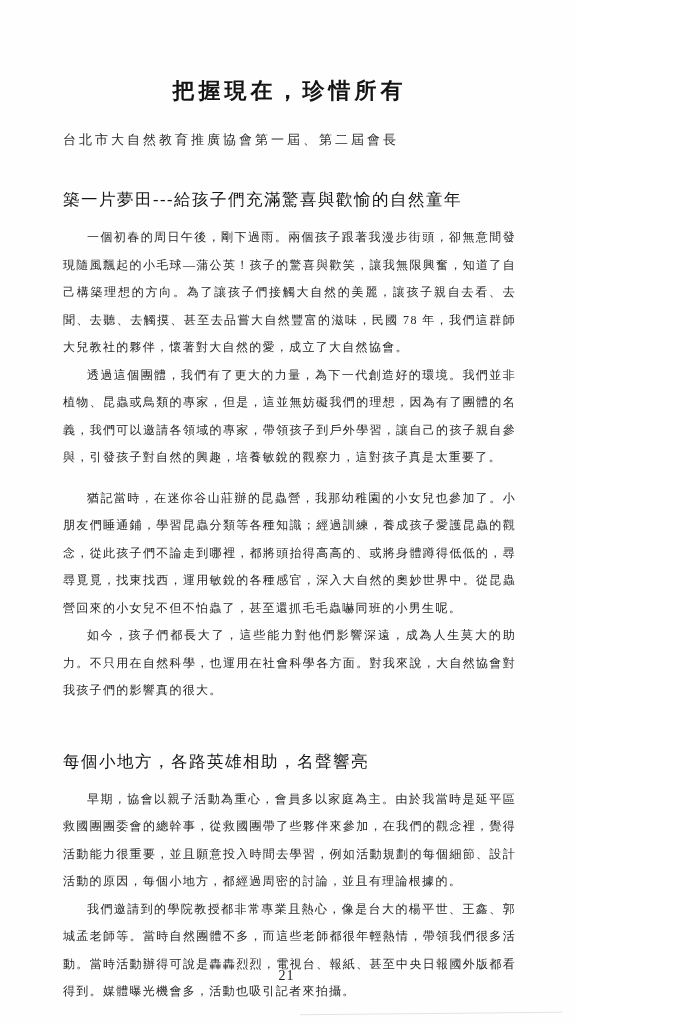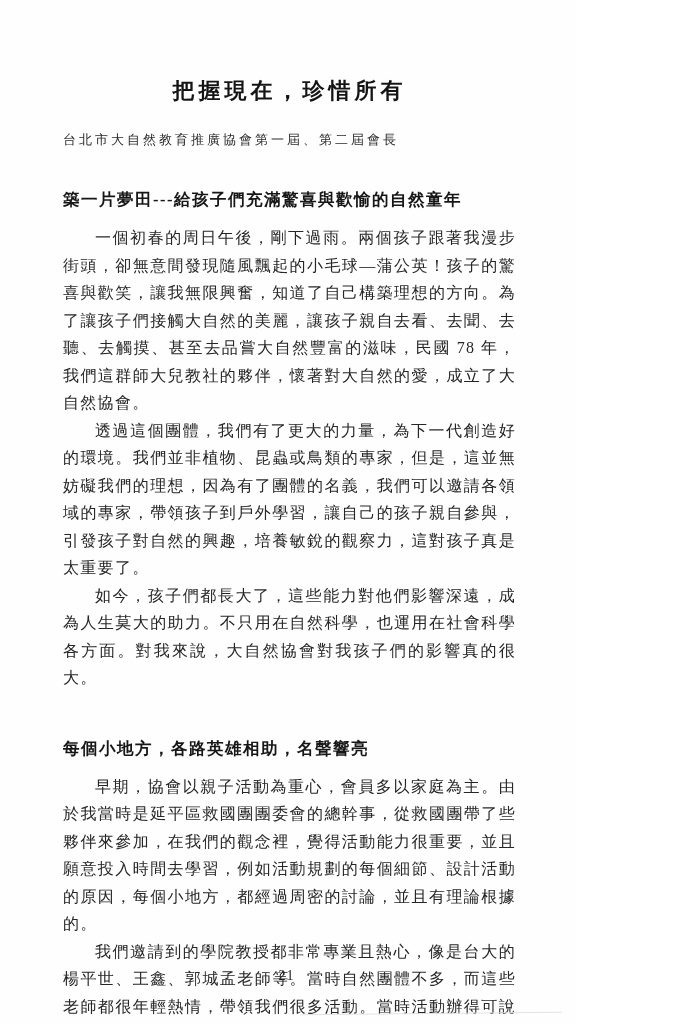--- a/index.html
+++ b/index.html
@@ -38,33 +38,33 @@
   .doc-author {
     margin-top: 10px;
     text-align: center;
     font-size: 13px;
     letter-spacing: 2px;
     color: #2a2a2a;
   }
   .section-heading {
     margin: 0;
     font-size: 16.5px;
-    font-weight: 700;
+    font-weight: 400;
     letter-spacing: 1.5px;
     color: #161616;
   }
   .section-heading.first {
     margin-top: 40px;
   }
   .section-heading.later {
     margin-top: 46px;
   }
   .para {
     margin: 0;
-    font-size: 16px;
+    font-size: 12px;
     line-height: 27.5px;
     letter-spacing: 1.3px;
     text-align: justify;
     text-justify: inter-ideograph;
     text-indent: 2em;
     color: #262626;
   }
   .para.after-heading {
     margin-top: 13px;
   }
@@ -97,20 +97,21 @@
     <h1 class="doc-title">把握現在，珍惜所有</h1>
     <div class="doc-subtitle">台北市大自然教育推廣協會第一屆、第二屆會長</div>
 
     <section>
       <h2 class="section-heading first">築一片夢田---給孩子們充滿驚喜與歡愉的自然童年</h2>
       <p class="para after-heading">一個初春的周日午後，剛下過雨。兩個孩子跟著我漫步街頭，卻無意間發現隨風飄起的小毛球—蒲公英！孩子的驚喜與歡笑，讓我無限興奮，知道了自己構築理想的方向。為了讓孩子們接觸大自然的美麗，讓孩子親自去看、去聞、去聽、去觸摸、甚至去品嘗大自然豐富的滋味，民國 78 年，我們這群師大兒教社的夥伴，懷著對大自然的愛，成立了大自然協會。</p>
       <p class="para">透過這個團體，我們有了更大的力量，為下一代創造好的環境。我們並非植物、昆蟲或鳥類的專家，但是，這並無妨礙我們的理想，因為有了團體的名義，我們可以邀請各領域的專家，帶領孩子到戶外學習，讓自己的孩子親自參與，引發孩子對自然的興趣，培養敏銳的觀察力，這對孩子真是太重要了。</p>
     </section>
 
     <section>
+      <p class="para after-heading">猶記當時，在迷你谷山莊辦的昆蟲營，我那幼稚園的小女兒也參加了。小朋友們睡通鋪，學習昆蟲分類等各種知識；經過訓練，養成孩子愛護昆蟲的觀念，從此孩子們不論走到哪裡，都將頭抬得高高的、或將身體蹲得低低的，尋尋覓覓，找東找西，運用敏銳的各種感官，深入大自然的奧妙世界中。從昆蟲營回來的小女兒不但不怕蟲了，甚至還抓毛毛蟲嚇同班的小男生呢。</p>
       <p class="para">如今，孩子們都長大了，這些能力對他們影響深遠，成為人生莫大的助力。不只用在自然科學，也運用在社會科學各方面。對我來說，大自然協會對我孩子們的影響真的很大。</p>
     </section>
 
     <section>
       <h2 class="section-heading later">每個小地方，各路英雄相助，名聲響亮</h2>
       <p class="para after-heading">早期，協會以親子活動為重心，會員多以家庭為主。由於我當時是延平區救國團團委會的總幹事，從救國團帶了些夥伴來參加，在我們的觀念裡，覺得活動能力很重要，並且願意投入時間去學習，例如活動規劃的每個細節、設計活動的原因，每個小地方，都經過周密的討論，並且有理論根據的。</p>
       <p class="para">我們邀請到的學院教授都非常專業且熱心，像是台大的楊平世、王鑫、郭城孟老師等。當時自然團體不多，而這些老師都很年輕熱情，帶領我們很多活動。當時活動辦得可說是轟轟烈烈，電視台、報紙、甚至中央日報國外版都看得到。媒體曝光機會多，活動也吸引記者來拍攝。</p>
 
     </section>
 

